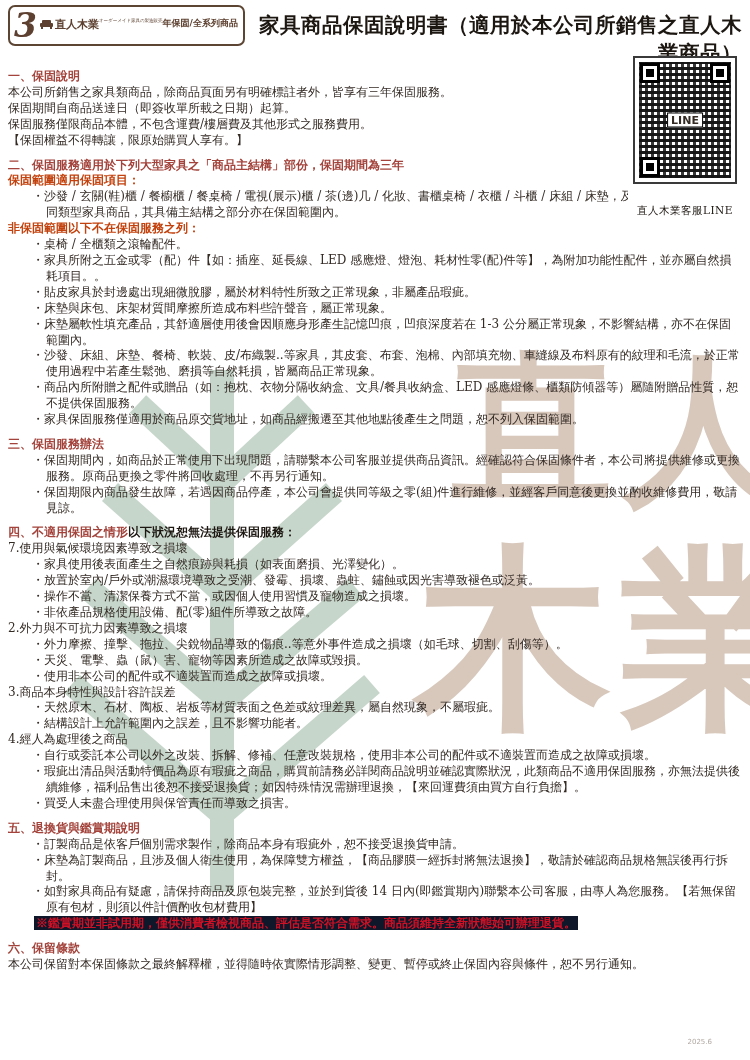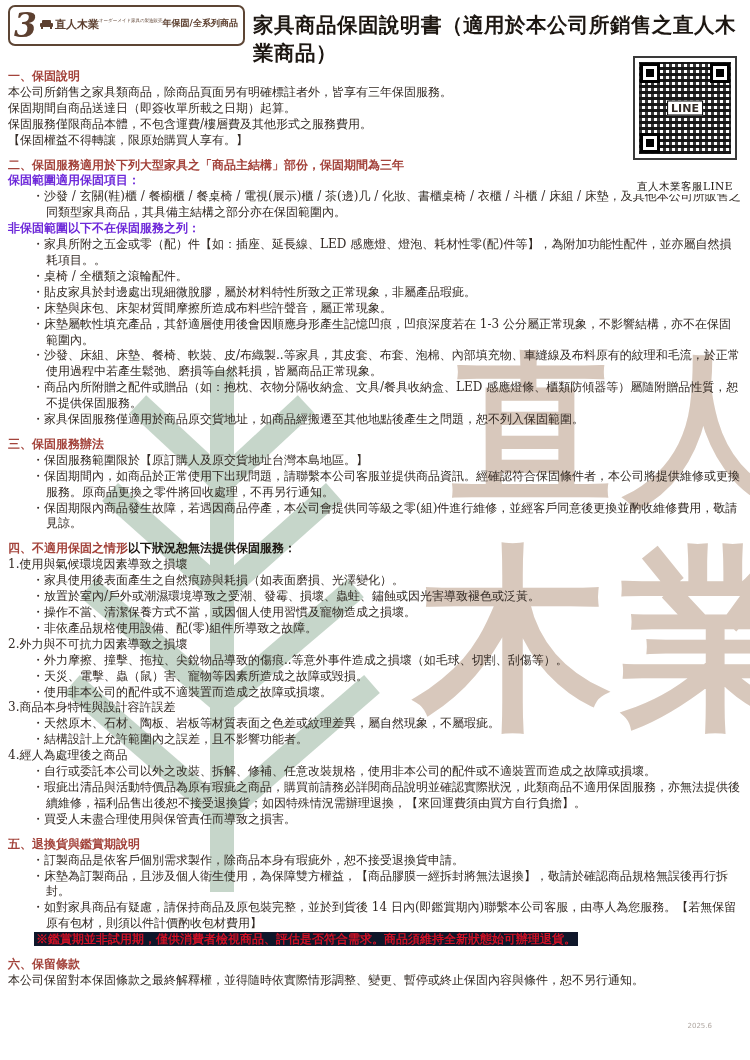--- a/index.html
+++ b/index.html
@@ -30,59 +30,59 @@
     border:2px solid #5d4534;border-radius:7px;
     padding:1px 5px 2px 4px;color:#5d4030;background:#fff;
     height:34px;flex:0 0 auto;
   }
   .badge-num{font-size:33px;font-weight:bold;line-height:1;font-style:italic;}
   .badge-right{display:flex;line-height:1.05;}
   .badge-brand-row{display:flex;align-items:center;gap:2px;font-size:11px;font-weight:bold;}
   .badge-jp{font-size:4.5px;transform-origin:left;white-space:nowrap;}
   .badge-tag{font-size:9px;font-weight:bold;}
   .title{
-    flex:1;text-align:left;
+    flex:1;text-align:right;
     font-size:20.5px;font-weight:bold;
     padding-top:6px;letter-spacing:0.5px;color:#1d1712;
   }
   
   .qr-wrap{position:absolute;top:56px;right:8px;width:114px;text-align:center;z-index:2;background:#fff;}
   .qr-frame{border:2px solid #3a3a3a;padding:4px;background:#fff;display:inline-block;}
   .qr-box{
-    width:92px;height:92px;position:relative;
+    width:92px;height:116px;position:relative;
     background:
       repeating-linear-gradient(90deg, rgba(20,20,20,.85) 0 3px, rgba(255,255,255,0) 3px 6px),
       repeating-linear-gradient(0deg, #1a1a1a 0 3px, #ffffff 3px 6px);
   }
   .finder{position:absolute;width:20px;height:20px;border:3px solid #000;background:#fff;box-sizing:border-box;}
   .finder::after{content:"";position:absolute;inset:3px;background:#000;}
   .f-tl{left:1px;top:1px;} .f-tr{right:1px;top:1px;} .f-bl{left:1px;bottom:1px;}
   .qr-line-label{
     position:absolute;left:50%;top:50%;transform:translate(-50%,-50%);
     background:#fff;border:1px solid #000;padding:0 3px;
     font-size:11px;font-weight:bold;font-family:"DejaVu Sans","Liberation Sans",sans-serif;
   }
   .qr-caption{font-size:10.5px;margin-top:16px;color:#1d1712;letter-spacing:0.5px;}
   
   .docbody{margin-top:2px;}
   .section{margin-top:9px;}
   .section:first-child{margin-top:2px;}
   .line{font-size:12px;line-height:15.9px;}
   .l-h{color:#a3433b;font-weight:bold;}
-  .l-pb{font-weight:bold;color:#6d28d9;}
+  .l-pb{font-weight:bold;color:#c2410c;}
   .l-p{}
   .l-n{}
   .l-b{padding-left:38px;text-indent:-14px;}
   .l-hlwrap{padding-left:26px;}
   .hl{background:#0f172a;color:#cf1126;font-weight:bold;padding:0 2px;}
   .red{color:#a3433b;font-weight:bold;}
   .bk{color:#1d1712;font-weight:bold;}
   
   .footer-ver{
-    position:absolute;right:38px;bottom:30px;
+    position:absolute;right:38px;bottom:14px;
     font-size:7px;color:#b0a8a2;z-index:1;
     font-family:"DejaVu Sans","Liberation Sans",sans-serif;
   }
 </style>
 </head>
 <body>
 
 <div class="page">
 
   <div class="wm-layer">
@@ -130,38 +130,37 @@
           <div class="line l-p">本公司所銷售之家具類商品，除商品頁面另有明確標註者外，皆享有三年保固服務。</div>
           <div class="line l-p">保固期間自商品送達日（即簽收單所載之日期）起算。</div>
           <div class="line l-p">保固服務僅限商品本體，不包含運費/樓層費及其他形式之服務費用。</div>
           <div class="line l-p">【保固權益不得轉讓，限原始購買人享有。】</div>
         </div>
         <div class="section">
           <div class="line l-h">二、保固服務適用於下列大型家具之「商品主結構」部份，保固期間為三年</div>
           <div class="line l-pb">保固範圍適用保固項目：</div>
           <div class="line l-b">・沙發 / 玄關(鞋)櫃 / 餐櫥櫃 / 餐桌椅 / 電視(展示)櫃 / 茶(邊)几 / 化妝、書櫃桌椅 / 衣櫃 / 斗櫃 / 床組 / 床墊，及其他本公司所販售之同類型家具商品，其具備主結構之部分亦在保固範圍內。</div>
           <div class="line l-pb">非保固範圍以下不在保固服務之列：</div>
+          <div class="line l-b">・桌椅 / 全櫃類之滾輪配件。</div>
           <div class="line l-b">・家具所附之五金或零（配）件【如：插座、延長線、LED 感應燈、燈泡、耗材性零(配)件等】，為附加功能性配件，並亦屬自然損耗項目。。</div>
-          <div class="line l-b">・桌椅 / 全櫃類之滾輪配件。</div>
           <div class="line l-b">・貼皮家具於封邊處出現細微脫膠，屬於材料特性所致之正常現象，非屬產品瑕疵。</div>
           <div class="line l-b">・床墊與床包、床架材質間摩擦所造成布料些許聲音，屬正常現象。</div>
           <div class="line l-b">・床墊屬軟性填充產品，其舒適層使用後會因順應身形產生記憶凹痕，凹痕深度若在 1-3 公分屬正常現象，不影響結構，亦不在保固範圍內。</div>
           <div class="line l-b">・沙發、床組、床墊、餐椅、軟裝、皮/布織製..等家具，其皮套、布套、泡棉、內部填充物、車縫線及布料原有的紋理和毛流，於正常使用過程中若產生鬆弛、磨損等自然耗損，皆屬商品正常現象。</div>
           <div class="line l-b">・商品內所附贈之配件或贈品（如：抱枕、衣物分隔收納盒、文具/餐具收納盒、LED 感應燈條、櫃類防傾器等）屬隨附贈品性質，恕不提供保固服務。</div>
           <div class="line l-b">・家具保固服務僅適用於商品原交貨地址，如商品經搬遷至其他地點後產生之問題，恕不列入保固範圍。</div>
         </div>
         <div class="section">
           <div class="line l-h">三、保固服務辦法</div>
-          <div class="line l-b">・保固服務範圍限於【原訂購人及原交貨地址台灣本島地區。】</div>
           <div class="line l-b">・保固期間內，如商品於正常使用下出現問題，請聯繫本公司客服並提供商品資訊。經確認符合保固條件者，本公司將提供維修或更換服務。原商品更換之零件將回收處理，不再另行通知。</div>
           <div class="line l-b">・保固期限內商品發生故障，若遇因商品停產，本公司會提供同等級之零(組)件進行維修，並經客戶同意後更換並酌收維修費用，敬請見諒。</div>
         </div>
         <div class="section">
           <div class="line l-h"><span class="red">四、不適用保固之情形</span><span class="bk">以下狀況恕無法提供保固服務：</span></div>
-          <div class="line l-n">1.使用與氣候環境因素導致之損壞</div>
+          <div class="line l-n">7.使用與氣候環境因素導致之損壞</div>
           <div class="line l-b">・家具使用後表面產生之自然痕跡與耗損（如表面磨損、光澤變化）。</div>
           <div class="line l-b">・放置於室內/戶外或潮濕環境導致之受潮、發霉、損壞、蟲蛀、鏽蝕或因光害導致褪色或泛黃。</div>
           <div class="line l-b">・操作不當、清潔保養方式不當，或因個人使用習慣及寵物造成之損壞。</div>
           <div class="line l-b">・非依產品規格使用設備、配(零)組件所導致之故障。</div>
           <div class="line l-n">2.外力與不可抗力因素導致之損壞</div>
           <div class="line l-b">・外力摩擦、撞擊、拖拉、尖銳物品導致的傷痕..等意外事件造成之損壞（如毛球、切割、刮傷等）。</div>
           <div class="line l-b">・天災、電擊、蟲（鼠）害、寵物等因素所造成之故障或毀損。</div>
           <div class="line l-b">・使用非本公司的配件或不適裝置而造成之故障或損壞。</div>
           <div class="line l-n">3.商品本身特性與設計容許誤差</div>
           <div class="line l-b">・天然原木、石材、陶板、岩板等材質表面之色差或紋理差異，屬自然現象，不屬瑕疵。</div>

